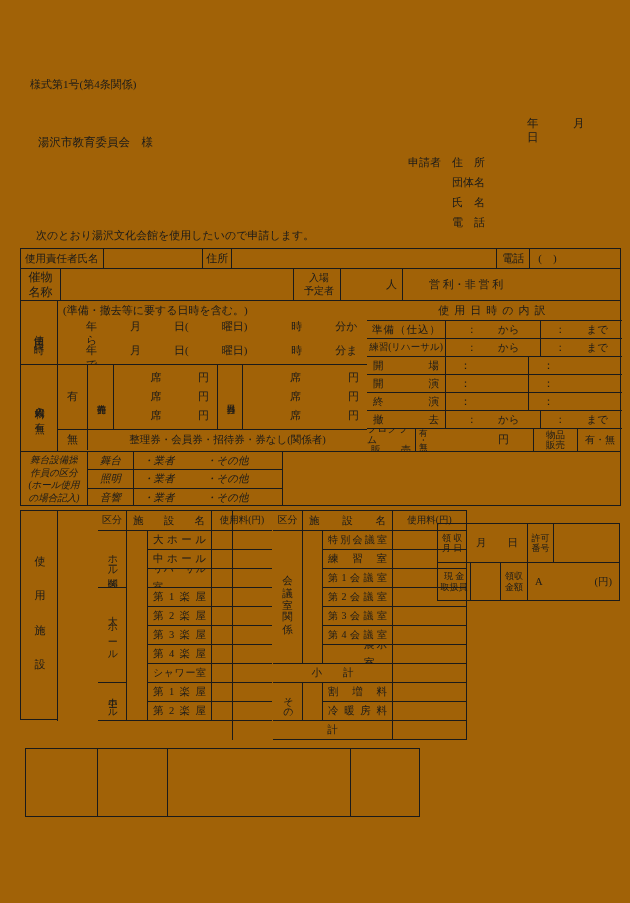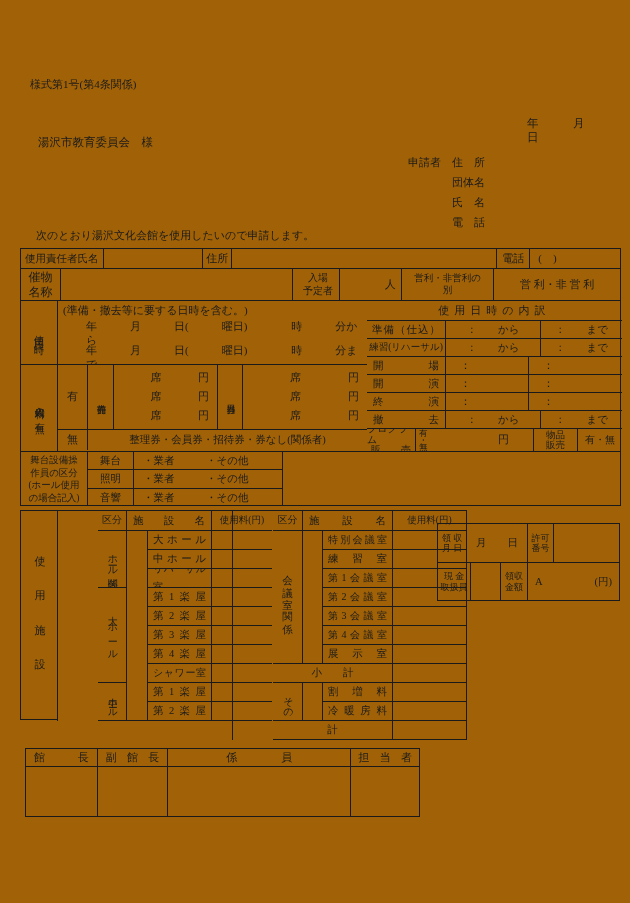--- a/index.html
+++ b/index.html
@@ -63,24 +63,20 @@
         <span>名称</span>
       </div>
       <div class="cl" style="width:233px;"></div>
       <div class="cl two" style="width:47px; font-size:10px; align-items:center; padding-left:4px;">
         <span>入場</span>
         <span>予定者</span>
       </div>
       <div class="cl" style="width:62px; justify-content:flex-end; padding-right:5px;">
         <span>人</span>
       </div>
-      <div class="cl two" style="width:93px; font-size:9.5px;">
-        <span>営利・非営利の</span>
-        <span>別</span>
-      </div>
       <div class="cl last" style="width:126px;">営 利・非 営 利</div>
     </div>
 
     <div class="rw" style="height:150px;">
 
       <div class="col" style="width:346px;">
 
         <div class="rw bb" style="height:64px;">
           <div class="cl" style="width:37px;">
             <span class="vt" style="font-size:10.5px; letter-spacing:3px;">使用日時</span>
@@ -214,21 +210,21 @@
           </div>
           <div class="cl col" style="width:44px; font-size:9.5px; line-height:10.5px;">
             <span>物品</span>
             <span>販売</span>
           </div>
           <div class="cl last" style="width:44px; font-size:10px;">有・無</div>
         </div>
       </div>
     </div>
 
-    <div class="rw" style="height:55px; border-top:1px solid #1a1a1a;">
+    <div class="rw" style="height:55px; border-top:1px solid #1a1a1a;font-style:italic;">
       <div class="cl col" style="width:67px; font-size:9.5px; line-height:12.5px;">
         <span>舞台設備操</span>
         <span>作員の区分</span>
         <span>(ホール使用</span>
         <span>の場合記入)</span>
       </div>
       <div class="col" style="width:195px;">
         <div class="rw bb" style="flex:1;">
           <div class="cl" style="width:46px; font-size:10.5px;">舞台</div>
           <div class="cl" style="width:149px; justify-content:flex-start; padding-left:9px; font-size:10.5px;">・業者　　　・その他</div>
@@ -343,21 +339,21 @@
       <div class="gc" style="grid-column:4; grid-row:5;"></div>
       <div class="gc" style="grid-column:3; grid-row:6;">
           <span class="gname" style="width:100%; font-size:10px;">第3会議室</span>
         </div>
       <div class="gc" style="grid-column:4; grid-row:6;"></div>
       <div class="gc" style="grid-column:3; grid-row:7;">
           <span class="gname" style="width:100%; font-size:10px;">第4会議室</span>
         </div>
       <div class="gc" style="grid-column:4; grid-row:7;"></div>
       <div class="gc" style="grid-column:3; grid-row:8;">
-          <span class="gname" style="width:100%;">展示室</span>
+          <span class="gname" style="width:100%;margin-left:36px;">展示室</span>
         </div>
       <div class="gc" style="grid-column:4; grid-row:8;"></div>
 
       <div class="gc" style="grid-column:1/4; grid-row:9;">小　　計</div>
       <div class="gc" style="grid-column:4; grid-row:9;"></div>
 
       <div class="gc" style="grid-column:1; grid-row:10/12;">
           <span class="vt" style="font-size:10px;">その他</span>
         </div>
       <div class="gc" style="grid-column:2; grid-row:10/12;"></div>
@@ -399,32 +395,20 @@
         <span>金額</span>
       </div>
       <div class="cl last" style="width:91px; justify-content:space-between; padding:0 7px; font-size:10.5px;">
         <span>A</span>
         <span>(円)</span>
       </div>
     </div>
   </div>
 
   <div class="abs box col" style="left:25px; top:748px; width:395px; height:69px;">
-    <div class="rw bb" style="height:18px;">
-      <div class="cl" style="width:72px;">
-          <span class="jst" style="width:100%; padding:0 8px;">館長</span>
-        </div>
-      <div class="cl" style="width:71px;">
-          <span class="jst" style="width:100%; padding:0 8px;">副館長</span>
-        </div>
-      <div class="cl" style="width:184px;">係　　　　員</div>
-      <div class="cl last" style="width:68px;">
-          <span class="jst" style="width:100%; padding:0 7px;">担当者</span>
-        </div>
-    </div>
     <div class="rw" style="flex:1;">
       <div class="cl" style="width:72px;"></div>
       <div class="cl" style="width:71px;"></div>
       <div class="cl" style="width:184px;"></div>
       <div class="cl last" style="width:68px;"></div>
     </div>
   </div>
 
 </div>
 

